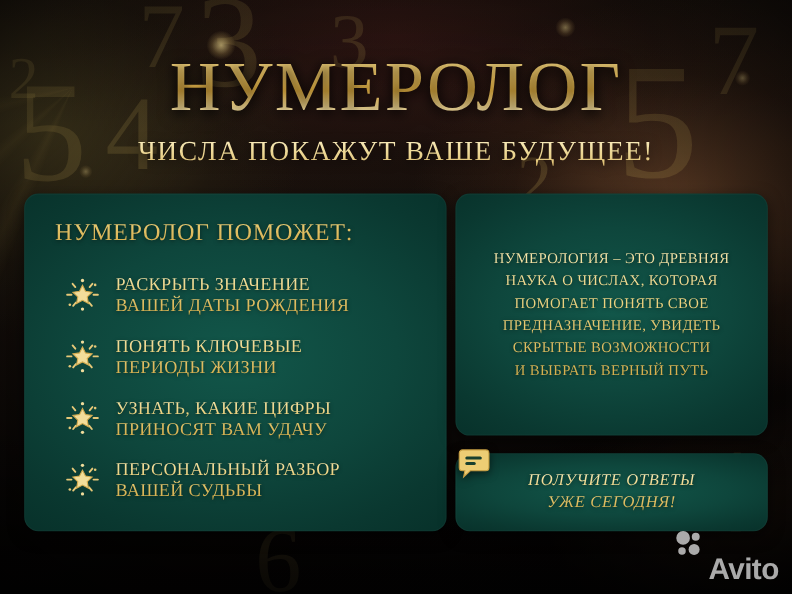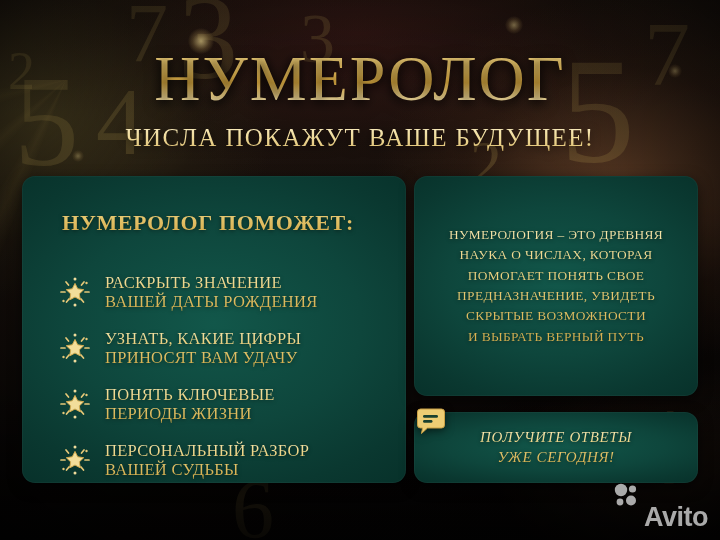--- a/index.html
+++ b/index.html
@@ -127,25 +127,25 @@
     box-shadow: 0 4px 14px rgba(0,0,0,0.55), inset 0 0 0 1px rgba(255,255,255,0.03);
     overflow: hidden;
   }
 
   
   #card-benefits {
     left: 22px; top: 176px;
     width: 384px; height: 307px;
   }
   .card-heading {
-    margin: 16px;
+    margin: 4px;
     padding: 18px 0 0 24px;
     font-size: 22px;
     letter-spacing: 0.6px;
-    font-weight: bold;
+    font-weight: normal;
     background: linear-gradient(to bottom, #f8e9b4 0%, #ecd07c 40%, #d4aa48 100%);
     -webkit-background-clip: text;
     background-clip: text;
     color: transparent;
     -webkit-text-fill-color: transparent;
     filter: drop-shadow(0 1px 2px rgba(0,0,0,.5));
   }
   .benefit-list {
     margin: 0;
     padding: 12px 0 0 0;
@@ -322,43 +322,43 @@
               <line x1="8.5" y1="27" x2="11" y2="24"></line>
               <line x1="25.5" y1="27" x2="23" y2="24"></line>
             </g>
             <circle cx="17" cy="4" r="1.5" fill="#f0dc9c"></circle>
             <circle cx="17" cy="30" r="1.5" fill="#f0dc9c"></circle>
             <circle cx="5.5" cy="26" r="1.2" fill="#e6c878"></circle>
             <circle cx="28.5" cy="8" r="1.2" fill="#e6c878"></circle>
             <path d="M17 8.4 L19.7 13.8 L25.7 14.7 L21.3 18.9 L22.4 24.9 L17 22.0 L11.6 24.9 L12.7 18.9 L8.3 14.7 L14.3 13.8 Z" fill="#f2dd9a" stroke="#d3ab4f" stroke-width="1"></path>
           </svg>
         </span>
-        <span class="benefit-text">УЗНАТЬ, КАКИЕ ЦИФРЫ
-ПРИНОСЯТ ВАМ УДАЧУ</span>
+        <span class="benefit-text">ПОНЯТЬ КЛЮЧЕВЫЕ
+ПЕРИОДЫ ЖИЗНИ</span>
       </li>
       <li class="benefit">
         <span class="star-icon">
           <svg width="34" height="34" viewBox="0 0 34 34">
             <g stroke="#e6c878" stroke-width="1.7" stroke-linecap="round">
               <line x1="3" y1="17" x2="7" y2="17"></line>
               <line x1="27" y1="17" x2="31" y2="17"></line>
               <line x1="8" y1="7" x2="10.5" y2="10"></line>
               <line x1="26" y1="7" x2="23.5" y2="10"></line>
               <line x1="8.5" y1="27" x2="11" y2="24"></line>
               <line x1="25.5" y1="27" x2="23" y2="24"></line>
             </g>
             <circle cx="17" cy="4" r="1.5" fill="#f0dc9c"></circle>
             <circle cx="17" cy="30" r="1.5" fill="#f0dc9c"></circle>
             <circle cx="5.5" cy="26" r="1.2" fill="#e6c878"></circle>
             <circle cx="28.5" cy="8" r="1.2" fill="#e6c878"></circle>
             <path d="M17 8.4 L19.7 13.8 L25.7 14.7 L21.3 18.9 L22.4 24.9 L17 22.0 L11.6 24.9 L12.7 18.9 L8.3 14.7 L14.3 13.8 Z" fill="#f2dd9a" stroke="#d3ab4f" stroke-width="1"></path>
           </svg>
         </span>
-        <span class="benefit-text">ПОНЯТЬ КЛЮЧЕВЫЕ
-ПЕРИОДЫ ЖИЗНИ</span>
+        <span class="benefit-text">УЗНАТЬ, КАКИЕ ЦИФРЫ
+ПРИНОСЯТ ВАМ УДАЧУ</span>
       </li>
       <li class="benefit">
         <span class="star-icon">
           <svg width="34" height="34" viewBox="0 0 34 34">
             <g stroke="#e6c878" stroke-width="1.7" stroke-linecap="round">
               <line x1="3" y1="17" x2="7" y2="17"></line>
               <line x1="27" y1="17" x2="31" y2="17"></line>
               <line x1="8" y1="7" x2="10.5" y2="10"></line>
               <line x1="26" y1="7" x2="23.5" y2="10"></line>
               <line x1="8.5" y1="27" x2="11" y2="24"></line>

